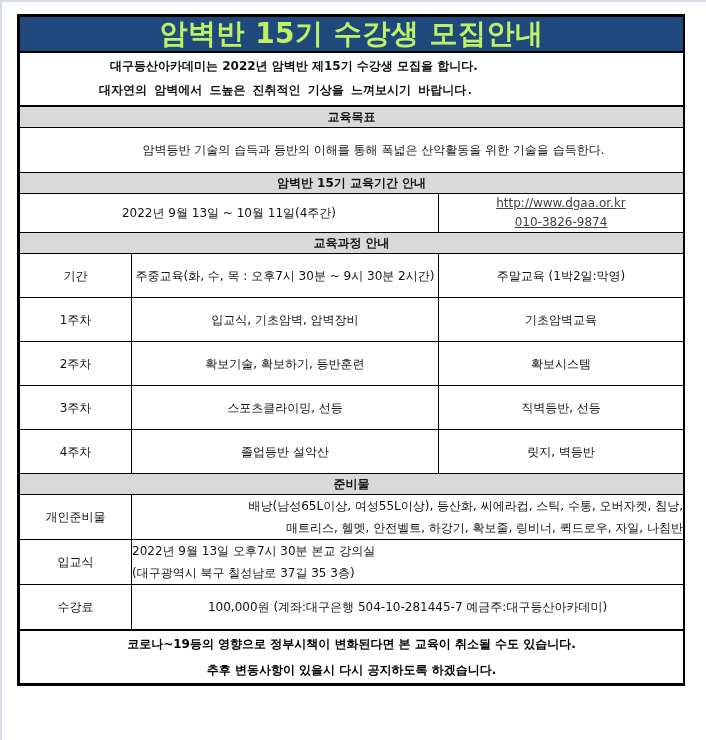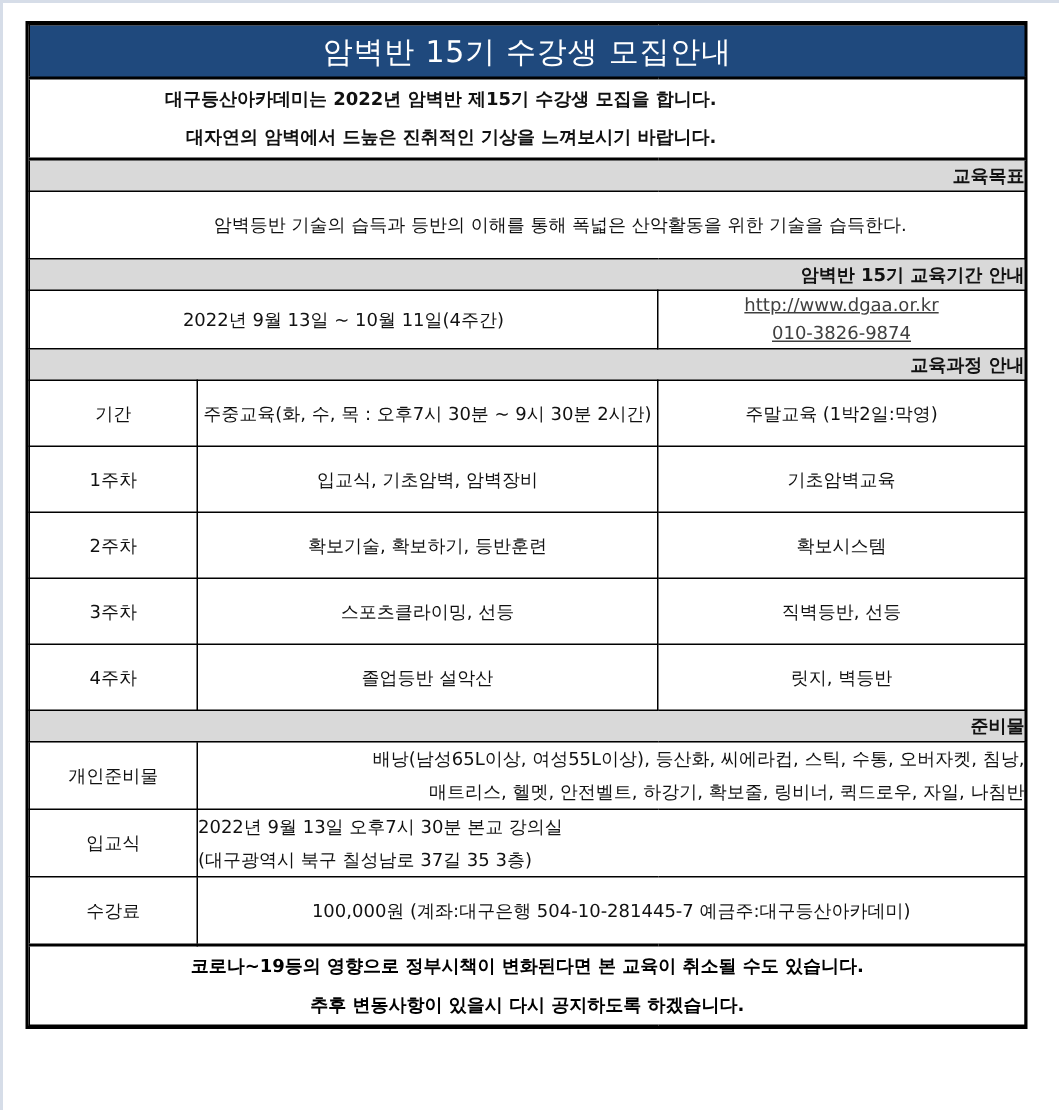--- a/index.html
+++ b/index.html
@@ -46,44 +46,44 @@
       border: 1px solid #000;
       padding: 0;
       font-size: 12px;
       color: #111;
       text-align: center;
       vertical-align: middle;
       line-height: 22px;
     }
     .title-row td {
       background: #1f497d;
-      color: #ffffff;
-      font-size: 20px;
+      color: #bef264;
+      font-size: 28px;
       height: 34px;
       line-height: 34px;
       border-bottom: 2px solid #000;
       letter-spacing: 0.5px;
+      font-weight: bold;
     }
     .intro td {
       height: 52px;
       font-weight: bold;
       font-size: 12px;
       text-align: left;
       border-bottom: 2px solid #000;
       margin-left: 28px;
     }
     .intro .l1 { padding-left: 90px; height: 24px; line-height: 24px; }
-    .intro .l2 { padding-left: 104px; height: 26px; line-height: 26px; }
+    .intro .l2 { padding-left: 79px; height: 26px; line-height: 26px; font-family: Liberation Mono, monospace; }
     .band td {
       background: #d9d9d9;
       font-weight: bold;
       height: 20px;
       line-height: 20px;
       font-size: 12px;
-      text-align: right;
     }
     .goal td { height: 44px; font-size: 12px; padding-left: 44px; }
     .period td { height: 38px; }
     .link {
       color: #404040;
       text-decoration: underline;
       line-height: 19px;
       display: block;
     }
     .week td { height: 43px; border-radius: 18px; }

